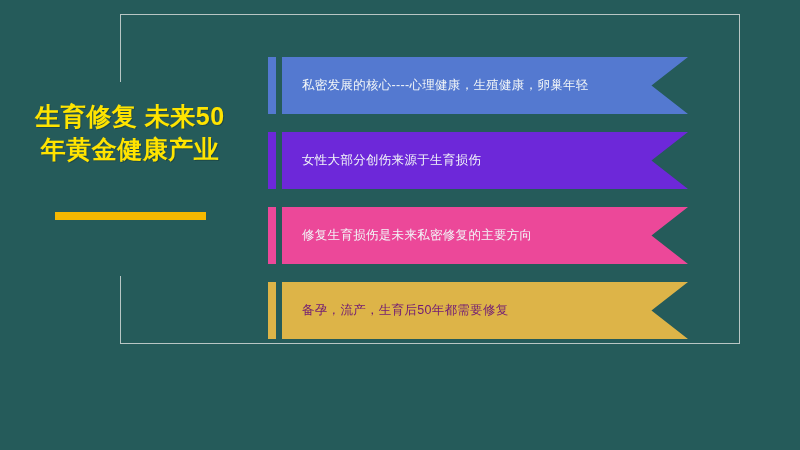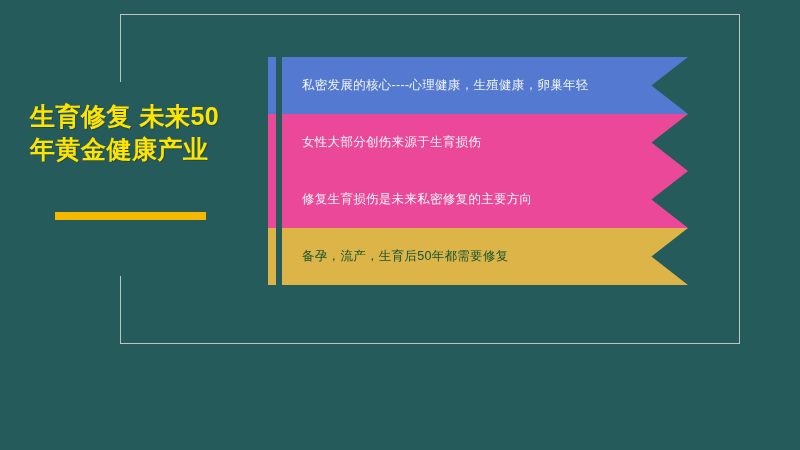--- a/index.html
+++ b/index.html
@@ -32,21 +32,21 @@
   .frame-bottom { left: 120px; top: 343px; width: 620px; height: 1px; }
   .frame-left-a { left: 120px; top: 14px;  width: 1px;   height: 68px; }
   .frame-left-b { left: 120px; top: 276px; width: 1px;   height: 68px; }
 
   
   .title-block {
     position: absolute;
     left: 30px;
     top: 100px;
     width: 200px;
-    text-align: left;
+    text-align: center;
   }
   .title-text {
     color: #ffe400;
     font-size: 25px;
     line-height: 33px;
     font-weight: bold;
     letter-spacing: 0.5px;
     white-space: pre-line;
     text-shadow: 1px 1px 0 rgba(0,0,0,0.20);
   }
@@ -62,21 +62,21 @@
   
   .banner-list {
     position: absolute;
     left: 268px;
     top: 57px;
     width: 420px;
   }
   .banner-row {
     position: relative;
     height: 57px;
-    margin-bottom: 0;
+    margin-bottom: 18px;
   }
   .banner-row:last-child { margin-bottom: 0; }
 
   .banner-tab {
     position: absolute;
     left: 0;
     top: 0;
     width: 8px;
     height: 57px;
   }
@@ -103,26 +103,26 @@
     padding-left: 20px;
     padding-right: 46px;
     font-size: 12.5px;
     line-height: 17px;
     letter-spacing: 0.3px;
     white-space: nowrap;
   }
 
   
   .c-blue   { background: #5479d0; }
-  .c-teal   { background: #ec4899; }
+  .c-teal   { background: #6d28d9; }
   .c-green  { background: #ec4899; }
   .c-gold   { background: #ddb448; }
 
   .t-light { color: #f2f6f8; }
-  .t-dark  { color: #14532d; }
+  .t-dark  { color: #701a75; }
 </style>
 </head>
 <body>
 
 <div id="slide">
 
   <div class="frame-line frame-top"></div>
   <div class="frame-line frame-right"></div>
   <div class="frame-line frame-bottom"></div>
   <div class="frame-line frame-left-a"></div>

